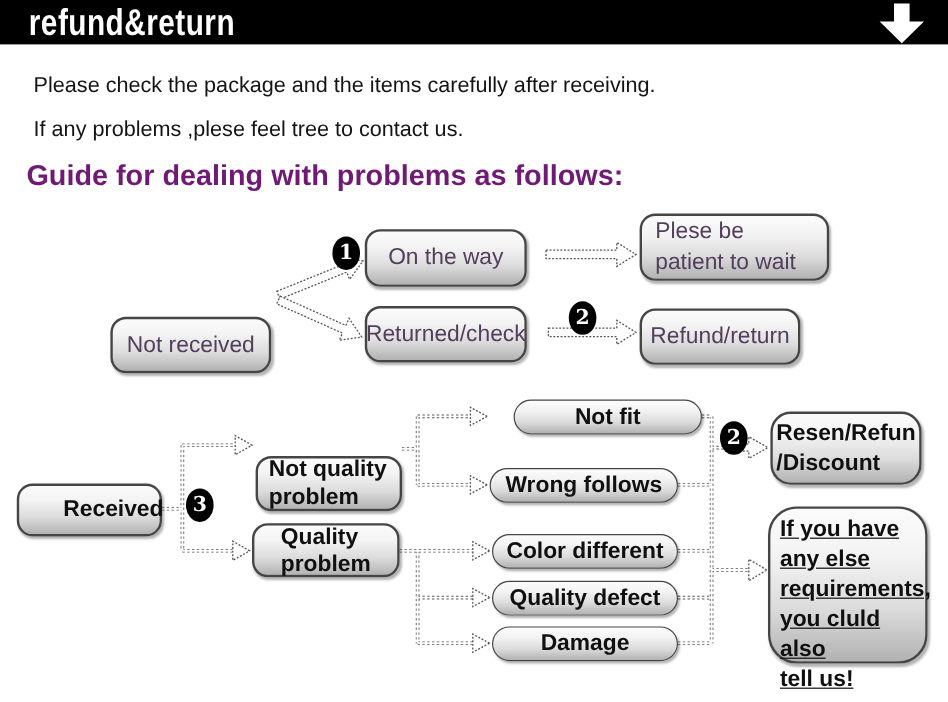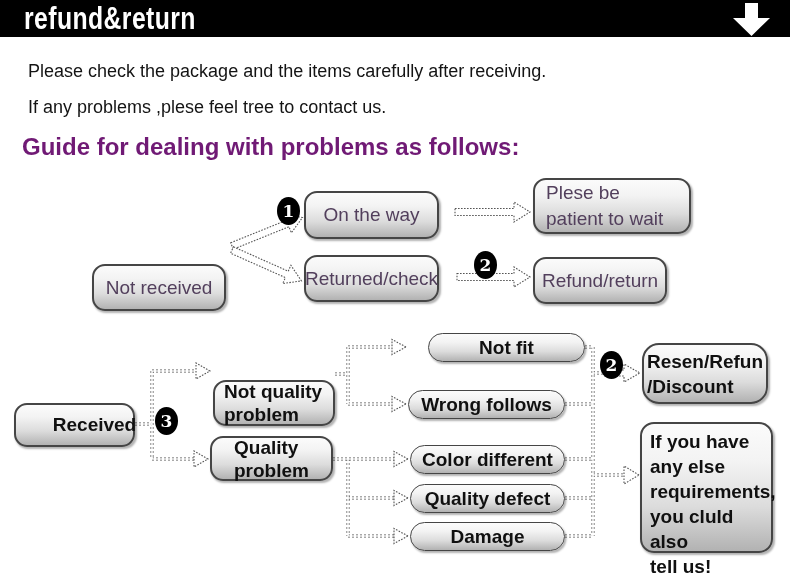--- a/index.html
+++ b/index.html
@@ -25,21 +25,21 @@
     background:linear-gradient(180deg,#fbfbfb 0%,#f3f3f3 30%,#dcdcdc 65%,#b2b2b2 100%);
     border:2px solid #454545;border-radius:13px;
     box-shadow:1.5px 2px 2px rgba(0,0,0,.3);
     display:flex;align-items:center;justify-content:center;
     font-size:19px;line-height:24px;white-space:pre-line;text-align:left;
   }
   .f1{color:#523f5c;font-weight:normal;}
   .f2{color:#101010;font-weight:bold;}
   .pill{border-radius:15px;border-width:1.5px;}
   .leftal{justify-content:flex-start;text-align:left;padding-left:11px;}
-  .biground{border-radius:14px;}
+  .biground{border-radius:24px;text-decoration:underline;}
   
   .badge{
     position:absolute;z-index:3;width:23px;height:28px;background:#000;border-radius:50%;
     color:#fff;display:flex;align-items:center;justify-content:center;
     font-family:"DejaVu Serif",serif;font-weight:bold;font-size:17px;
   }
   svg#wires{position:absolute;left:0;top:0;z-index:1;}
   .trk{stroke:#555;stroke-width:3;fill:none;stroke-dasharray:2,2;}
   .trk2{stroke:#fff;stroke-width:1.6;fill:none;}
   .harrow{fill:#fff;stroke:#555;stroke-width:1.1;stroke-dasharray:1.6,1.4;}

